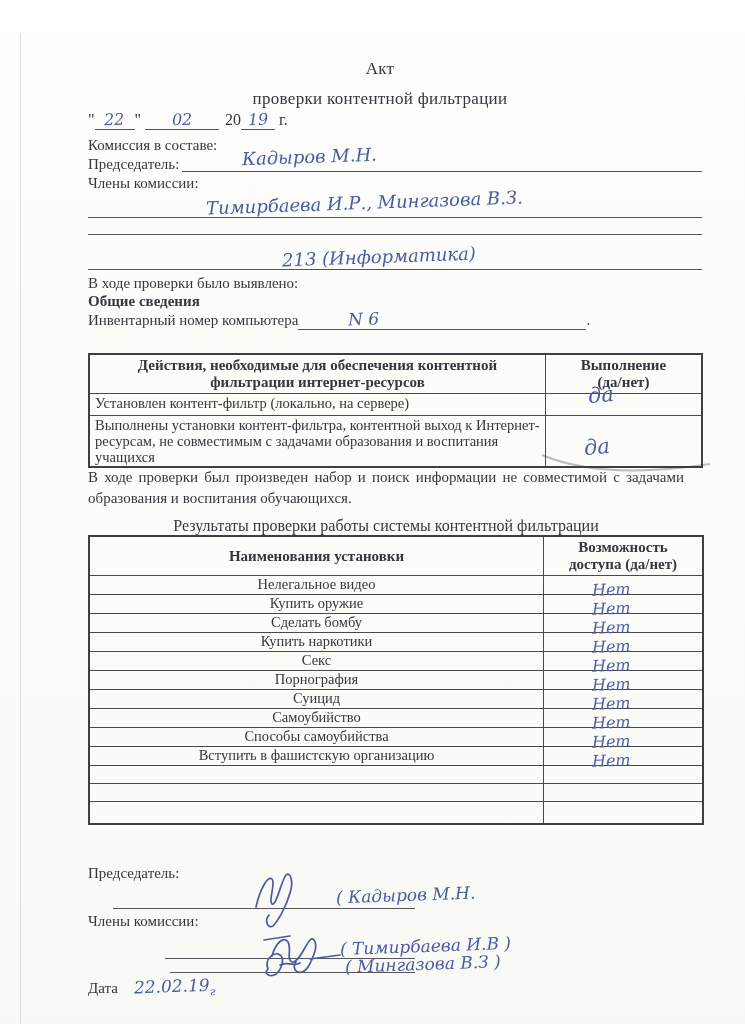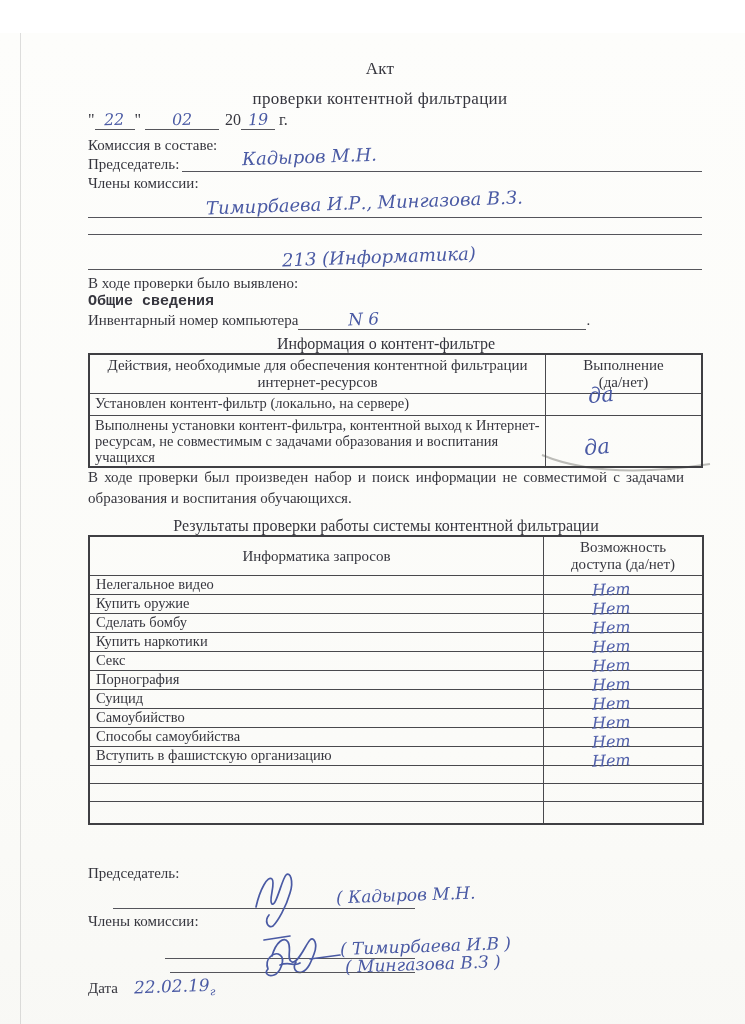--- a/index.html
+++ b/index.html
@@ -1,37 +1,37 @@
 <!DOCTYPE html>
 <html><head>
 <meta charset="utf-8">
 <style>
   html,body{margin:0;padding:0;background:#ffffff;}
   .page{position:relative;width:745px;height:1024px;overflow:hidden;
         background:linear-gradient(180deg,#fdfdfb 0%,#fbfbf8 70%,#f8f8f5 100%);
         font-family:"Liberation Serif",serif;color:#36363e;margin-top:33px;}
   .abs{position:absolute;}
   .printed{font-size:15px;line-height:19px;white-space:nowrap;}
-  .bold{font-weight:bold;font-family:Liberation Mono, monospace;}
+  .bold{font-weight:bold;}
   .just{white-space:normal;text-align:justify;line-height:21px;}
   .center{left:88px;width:596px;text-align:center;font-size:16px;}
   .title{left:0;width:760px;text-align:center;font-size:17px;letter-spacing:.3px;}
   .hw{font-family:"DejaVu Serif",serif;font-style:italic;color:#4a5aa4;white-space:nowrap;}
   .rot{display:inline-block;transform:rotate(-2deg);}
   .rule{height:0;border-bottom:1px solid #55555b;}
   .uline{display:inline-block;border-bottom:1px solid #55555b;text-align:center;}
   .d-day{width:40px;font-size:16px;}
   .d-month{width:74px;font-size:16px;margin-left:4px;margin-right:6px;}
   .d-year{width:34px;font-size:16px;}
   .inv{width:238px;text-align:left;padding-left:50px;font-size:17px;}
   .doc-table{border-collapse:collapse;table-layout:fixed;}
   .doc-table th,.doc-table td{border:1px solid #49494d;}
   .doc-table{border:2px solid #3f3f43;}
-  .doc-table th{font-weight:normal;font-size:15px;line-height:17px;padding:2px 4px;text-align:center;vertical-align:middle;}
-  .doc-table td{font-size:14.5px;vertical-align:top;}
+  .doc-table th{font-weight:bold;font-size:15px;line-height:17px;padding:2px 4px;text-align:center;vertical-align:middle;}
+  .doc-table td{font-size:14.5px;vertical-align:top;text-align:center;}
   .filter td.c1{line-height:16px;padding:1px 5px;text-align:left;}
   .filter .c1{width:447px;} .filter .c2{width:147px;}
   .filter tbody tr:nth-child(1) td{height:19px;}
   .filter tbody tr:nth-child(2) td{height:47px;}
   .results .c1{width:445px;} .results .c2{width:150px;}
   .results td{height:17px;line-height:17px;padding:0 6px;}
   .results td.c2{text-align:center;padding-right:30px;}
   .results tr.tall td{height:21px;}
   .hw-net{display:inline-block;font-family:"DejaVu Serif",serif;font-style:italic;color:#5160aa;
           font-size:16px;transform:translateY(5px) rotate(-2deg);}
@@ -74,21 +74,20 @@
 
   <div class="abs rule" style="left:88px;top:236px;width:614px"></div>
   <div class="abs hw rot" style="left:282px;top:213px;font-size:18px">213 (Информатика)</div>
 
   <div class="abs printed" style="left:88px;top:241px">В ходе проверки было выявлено:</div>
   <div class="abs printed bold" style="left:88px;top:259px">Общие сведения</div>
   <div class="abs printed" style="left:88px;top:277px">
     <span>Инвентарный номер компьютера</span><span class="uline inv"><span class="hw rot">N 6</span></span><span>.</span>
   </div>
 
-  <div class="abs center" style="top:302px">Информация о контент-фильтре</div>
   <table class="abs doc-table filter" style="left:88px;top:320px;width:594px">
     <thead>
       <tr>
         <th class="c1">Действия, необходимые для обеспечения контентной фильтрации интернет-ресурсов</th>
         <th class="c2">
           <span>Выполнение</span><br>
           <span>(да/нет)</span>
         </th>
       </tr>
     </thead>
@@ -105,21 +104,21 @@
   </table>
   <div class="abs hw da" style="left:588px;top:350px">да</div>
   <div class="abs hw da" style="left:584px;top:402px">да</div>
 
   <div class="abs center" style="top:484px">Результаты проверки работы системы контентной фильтрации</div>
 
   <div class="abs printed just" style="left:88px;top:434px;width:596px">В ходе проверки был произведен набор и поиск информации не совместимой с задачами образования и воспитания обучающихся.</div>
   <table class="abs doc-table results" style="left:88px;top:502px;width:595px">
     <thead>
       <tr>
-        <th class="c1">Информатика запросов</th>
+        <th class="c1">Наименования установки</th>
         <th class="c2">
           <span>Возможность</span><br>
           <span>доступа (да/нет)</span>
         </th>
       </tr>
     </thead>
     <tbody>
         <tr>
           <td class="c1">Нелегальное видео</td>
           <td class="c2"><span class="hw-net">Нет</span></td>

